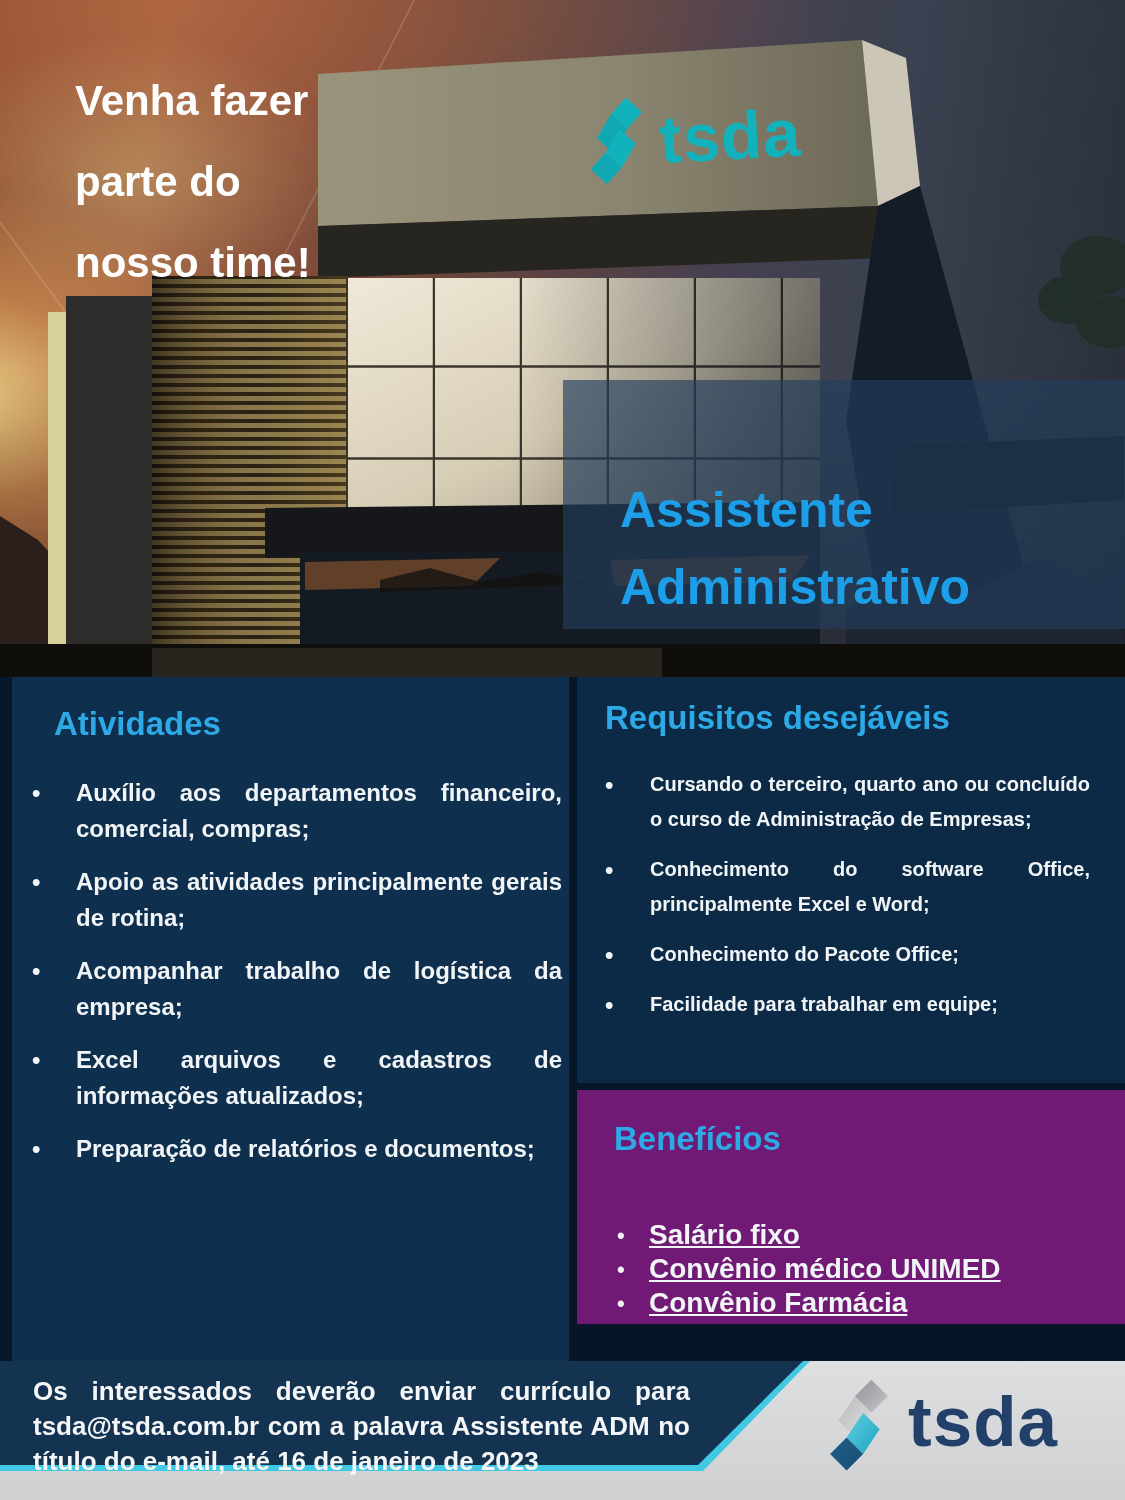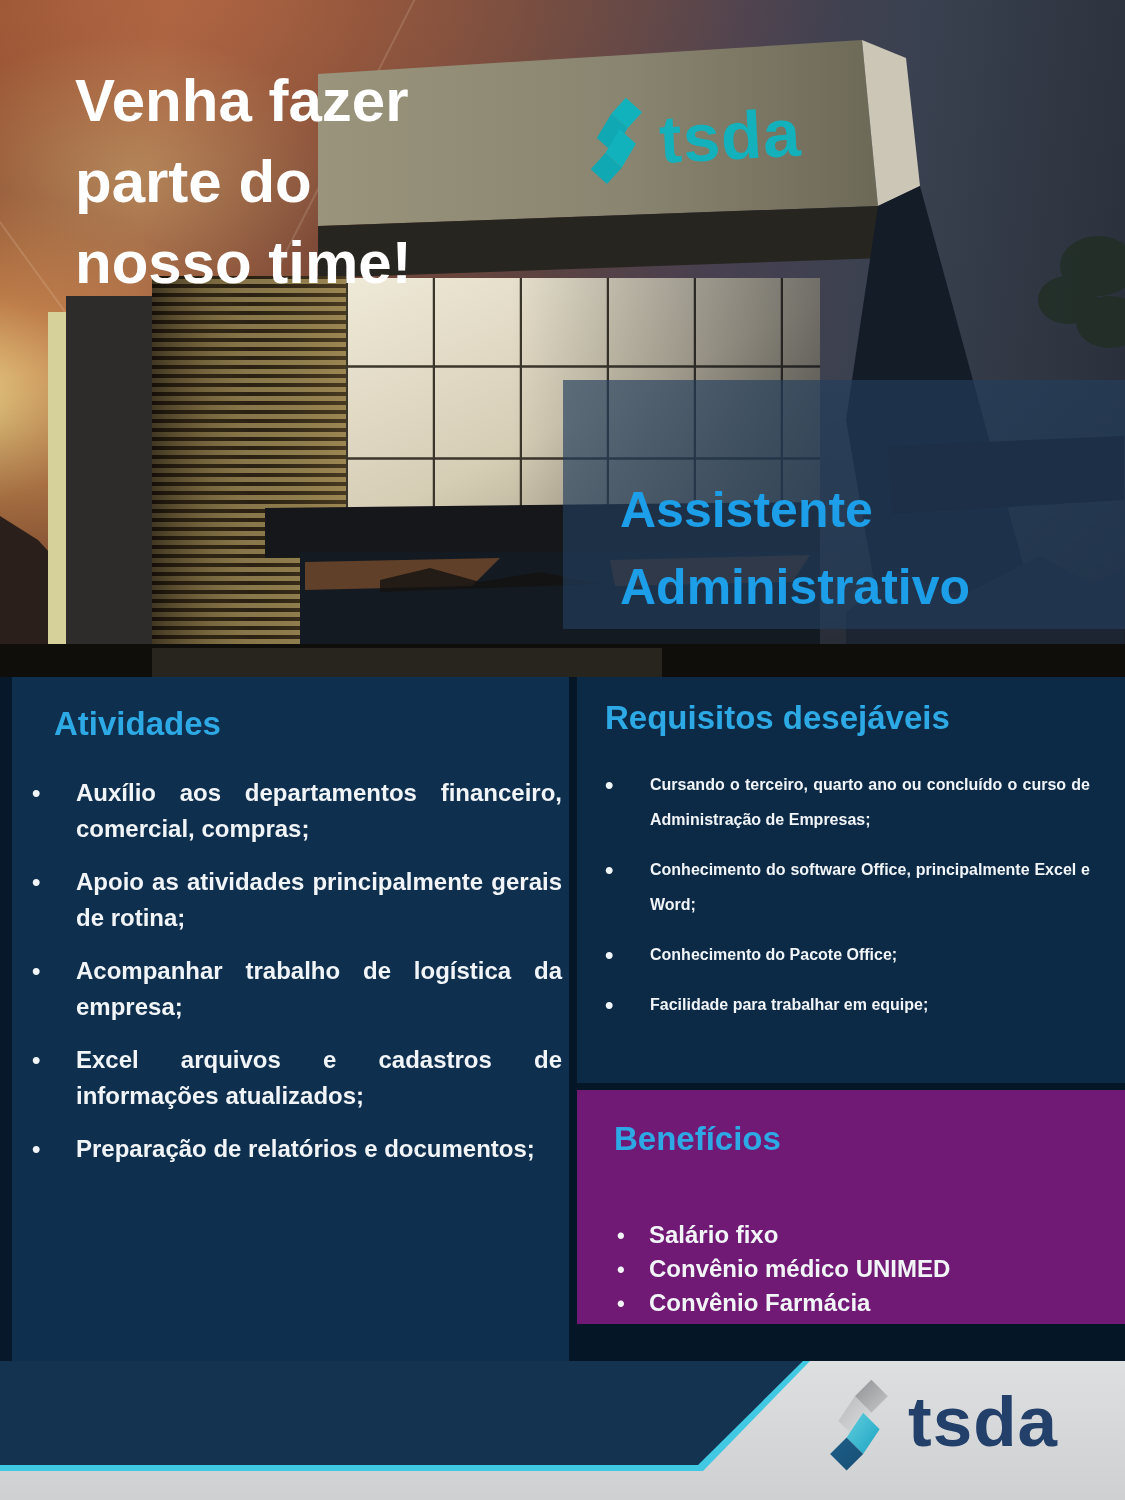--- a/index.html
+++ b/index.html
@@ -19,21 +19,21 @@
   .flare{position:absolute;background:rgba(255,240,220,.15);}
   .f1{width:2px;height:820px;left:235px;top:-60px;transform:rotate(27deg);}
   .f2{width:2px;height:720px;left:70px;top:-40px;transform:rotate(-36deg);}
   .building{position:absolute;left:0;top:0;}
 
   .sign{position:absolute;left:583px;top:96px;display:flex;align-items:flex-start;gap:12px;
         transform:rotate(-3deg);transform-origin:left top;}
   .sign-text{font-size:67px;font-weight:bold;color:#13b1bb;letter-spacing:1px;line-height:1;margin-top:14px;}
 
   .headline{position:absolute;left:75px;top:60px;color:#ffffff;font-weight:bold;
-            font-size:60px;line-height:81px;letter-spacing:0;}
+            font-size:42px;line-height:81px;letter-spacing:0;}
 
   .job-overlay{position:absolute;left:563px;top:380px;width:552px;height:249px;
                background:rgba(35,62,92,.66);padding-left:32px;}
   .job-title{position:absolute;left:57px;top:92px;color:#1c9fe8;font-weight:bold;
              font-size:50px;line-height:77px;}
 
   
   .content{position:absolute;left:12px;top:677px;width:1125px;height:684px;background:#051627;}
   .panel{position:absolute;box-sizing:border-box;}
   .panel h2{margin:0;font-size:33px;font-weight:bold;color:#2daae6;position:absolute;}
@@ -44,26 +44,26 @@
   .panel-activities{left:0;top:0;width:557px;height:684px;background:#0f2f4e;}
   .panel-activities h2{left:42px;top:28px;}
   .panel-activities ul{left:20px;top:98px;width:530px;}
   .panel-activities li{padding-left:44px;width:486px;margin-bottom:17px;
                        font-size:24px;line-height:36px;text-align:justify;}
 
   .panel-requirements{left:565px;top:0;width:560px;height:406px;background:#0c2a46;}
   .panel-requirements h2{left:28px;top:22px;}
   .panel-requirements ul{left:28px;top:90px;width:490px;}
   .panel-requirements li{padding-left:45px;width:440px;margin-bottom:15px;
-                         font-size:16px;line-height:35px;text-align:justify;}
+                         font-size:20px;line-height:35px;text-align:justify;}
 
   .panel-benefits{left:565px;top:413px;width:560px;height:234px;background:#701a75;}
   .panel-benefits h2{left:37px;top:30px;}
   .panel-benefits ul{left:40px;top:128px;width:480px;}
-  .panel-benefits li{padding-left:32px;margin-bottom:0;font-size:24px;line-height:34px;}
+  .panel-benefits li{padding-left:32px;margin-bottom:0;font-size:28px;line-height:34px;text-decoration:underline;}
   .panel-benefits li::before{font-size:22px;top:1px;}
 
   
   .footer{position:absolute;left:0;top:1361px;width:1125px;height:139px;}
   .footer-bg{position:absolute;left:0;top:0;}
   .footer-message{position:absolute;left:33px;top:13px;width:657px;color:#f4f6f8;
                   font-weight:bold;font-size:26px;line-height:35px;}
   .fm-line{text-align:justify;}
   .fm-line.just{text-align-last:justify;}
   .footer-logo{position:absolute;left:826px;top:14px;display:flex;align-items:center;gap:16px;}
@@ -211,20 +211,25 @@
         <linearGradient id="grayG" x1="0" y1="0" x2="0" y2="1">
           <stop offset="0" stop-color="#dedfe0"></stop>
             <stop offset="1" stop-color="#cfd0d2"></stop>
         </linearGradient>
       </defs>
       <rect width="1125" height="139" fill="url(#grayG)"></rect>
       <polygon points="0,0 810,0 703,110 0,110" fill="#41c8e2"></polygon>
       <polygon points="0,0 803,0 698,104 0,104" fill="#133350"></polygon>
     </svg>
 
+    <div class="footer-message">
+      <div class="fm-line just">Os interessados deverão enviar currículo para</div>
+      <div class="fm-line just">tsda@tsda.com.br com a palavra Assistente ADM no</div>
+      <div class="fm-line">título do e-mail, até 16 de janeiro de 2023</div>
+    </div>
 
     <div class="footer-logo">
       <svg width="66" height="100" viewBox="0 0 80 120">
         <defs>
           <linearGradient id="gdGray" x1="0" y1="0" x2="1" y2="1">
             <stop offset="0" stop-color="#8f9194"></stop>
               <stop offset="1" stop-color="#c6c7c9"></stop>
           </linearGradient>
           <linearGradient id="gdGrayB" x1="0" y1="0" x2="1" y2="1">
             <stop offset="0" stop-color="#b7b8ba"></stop>

